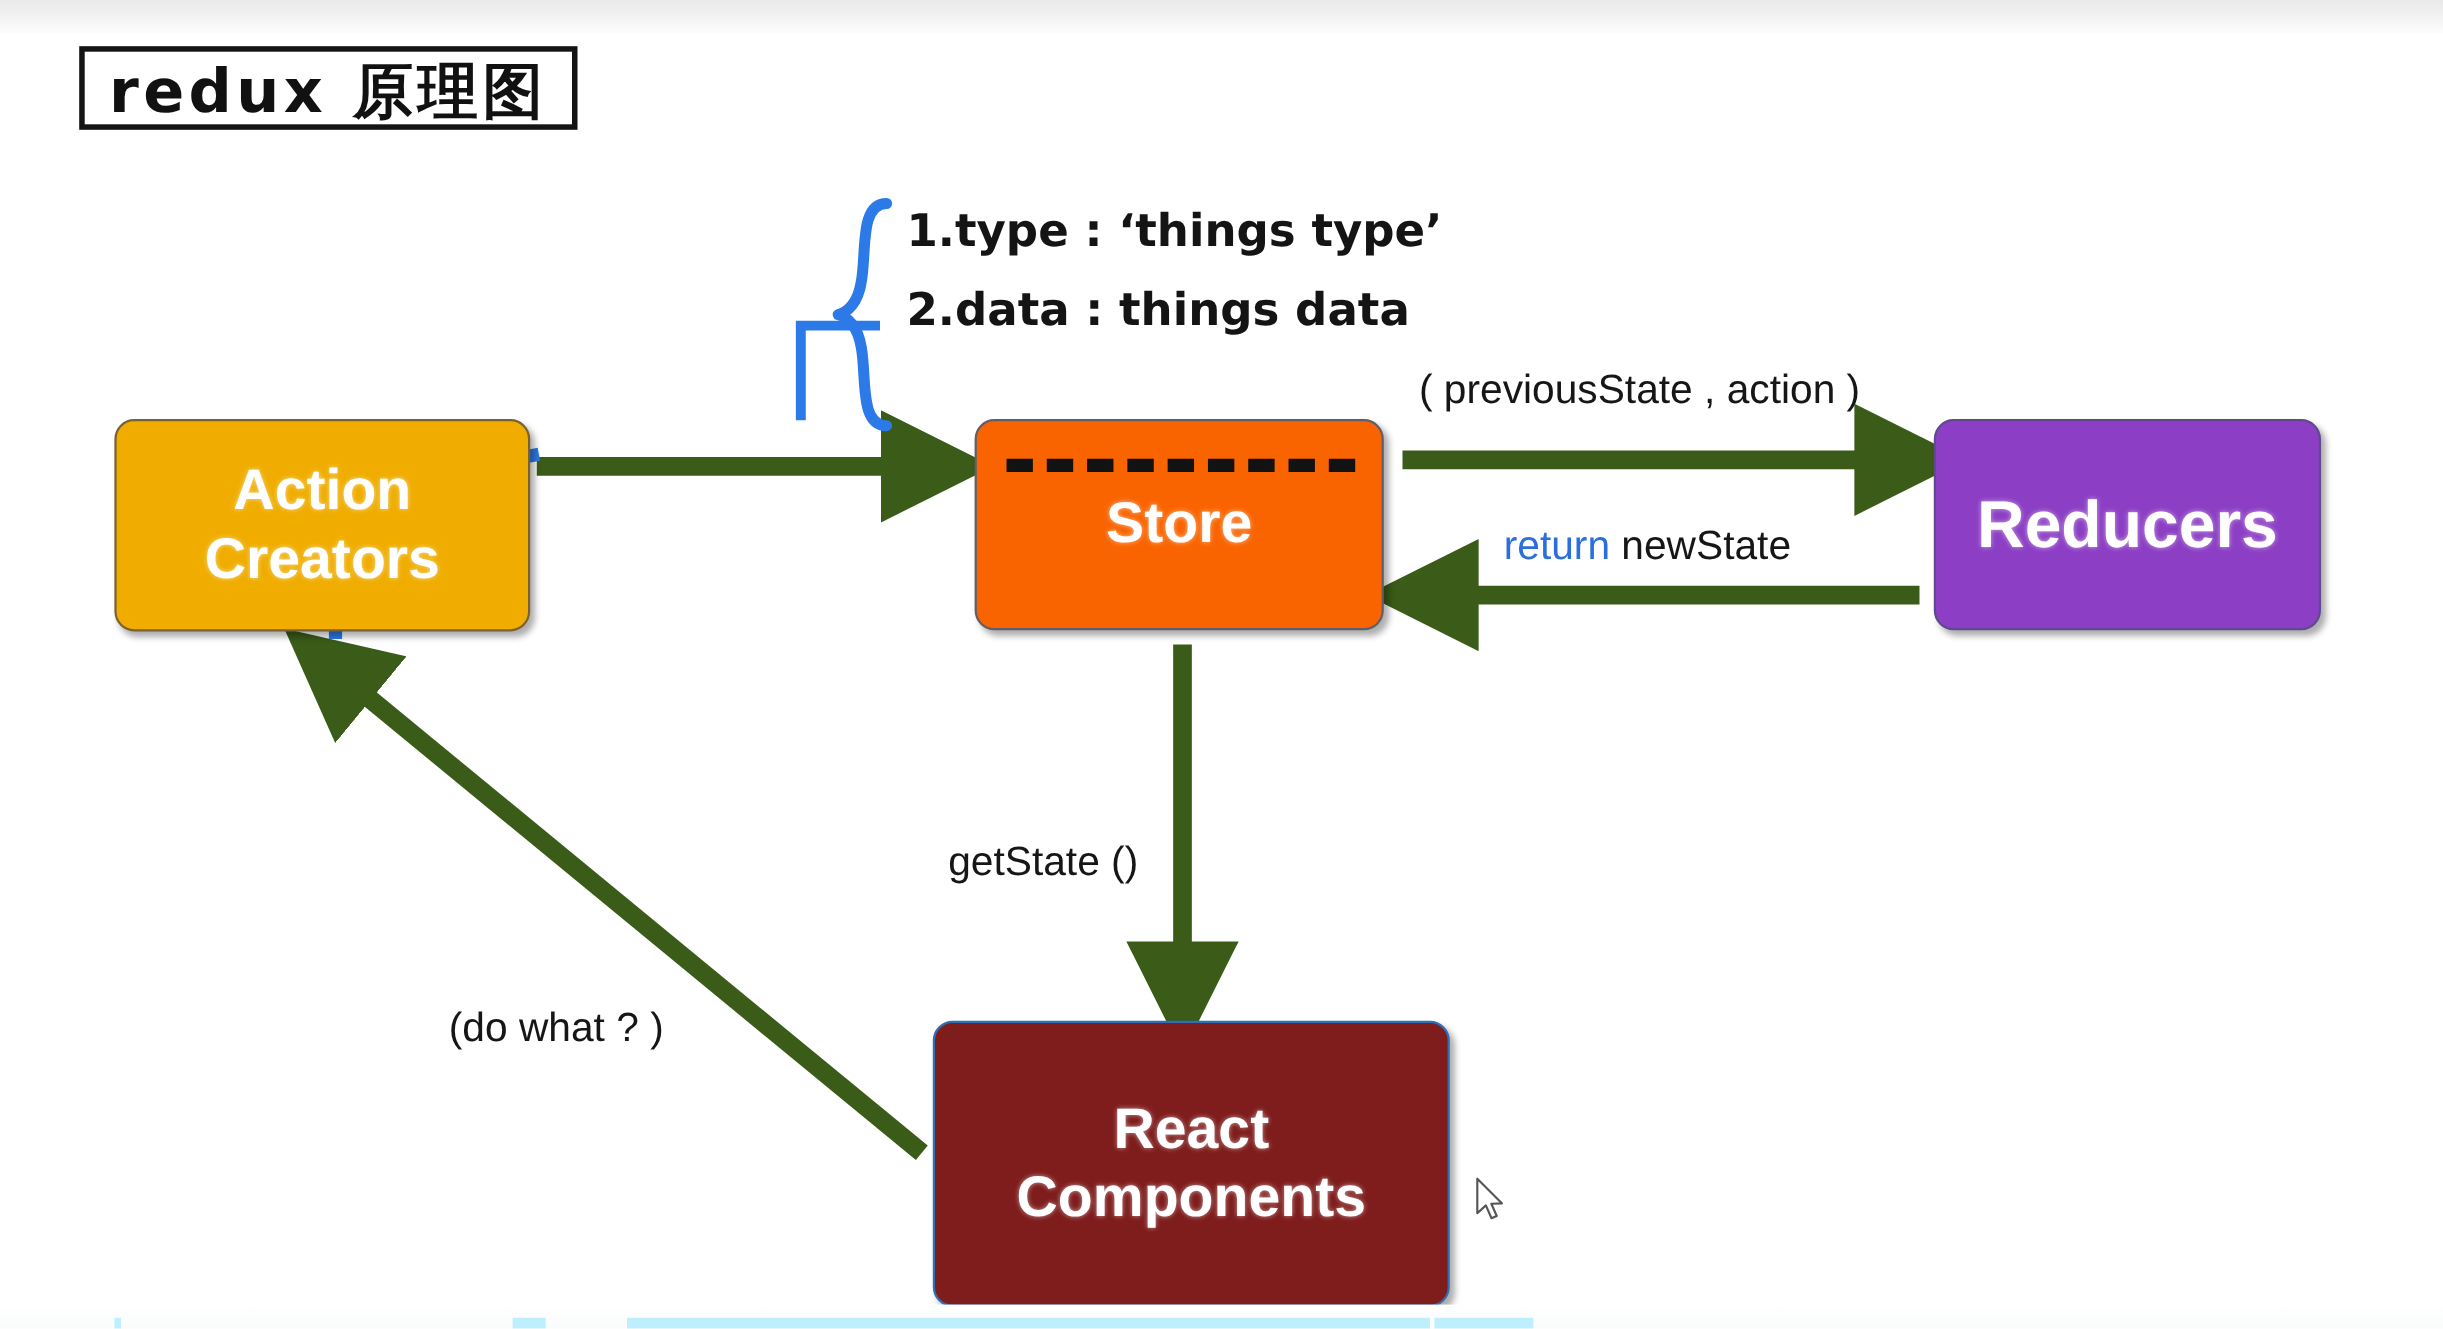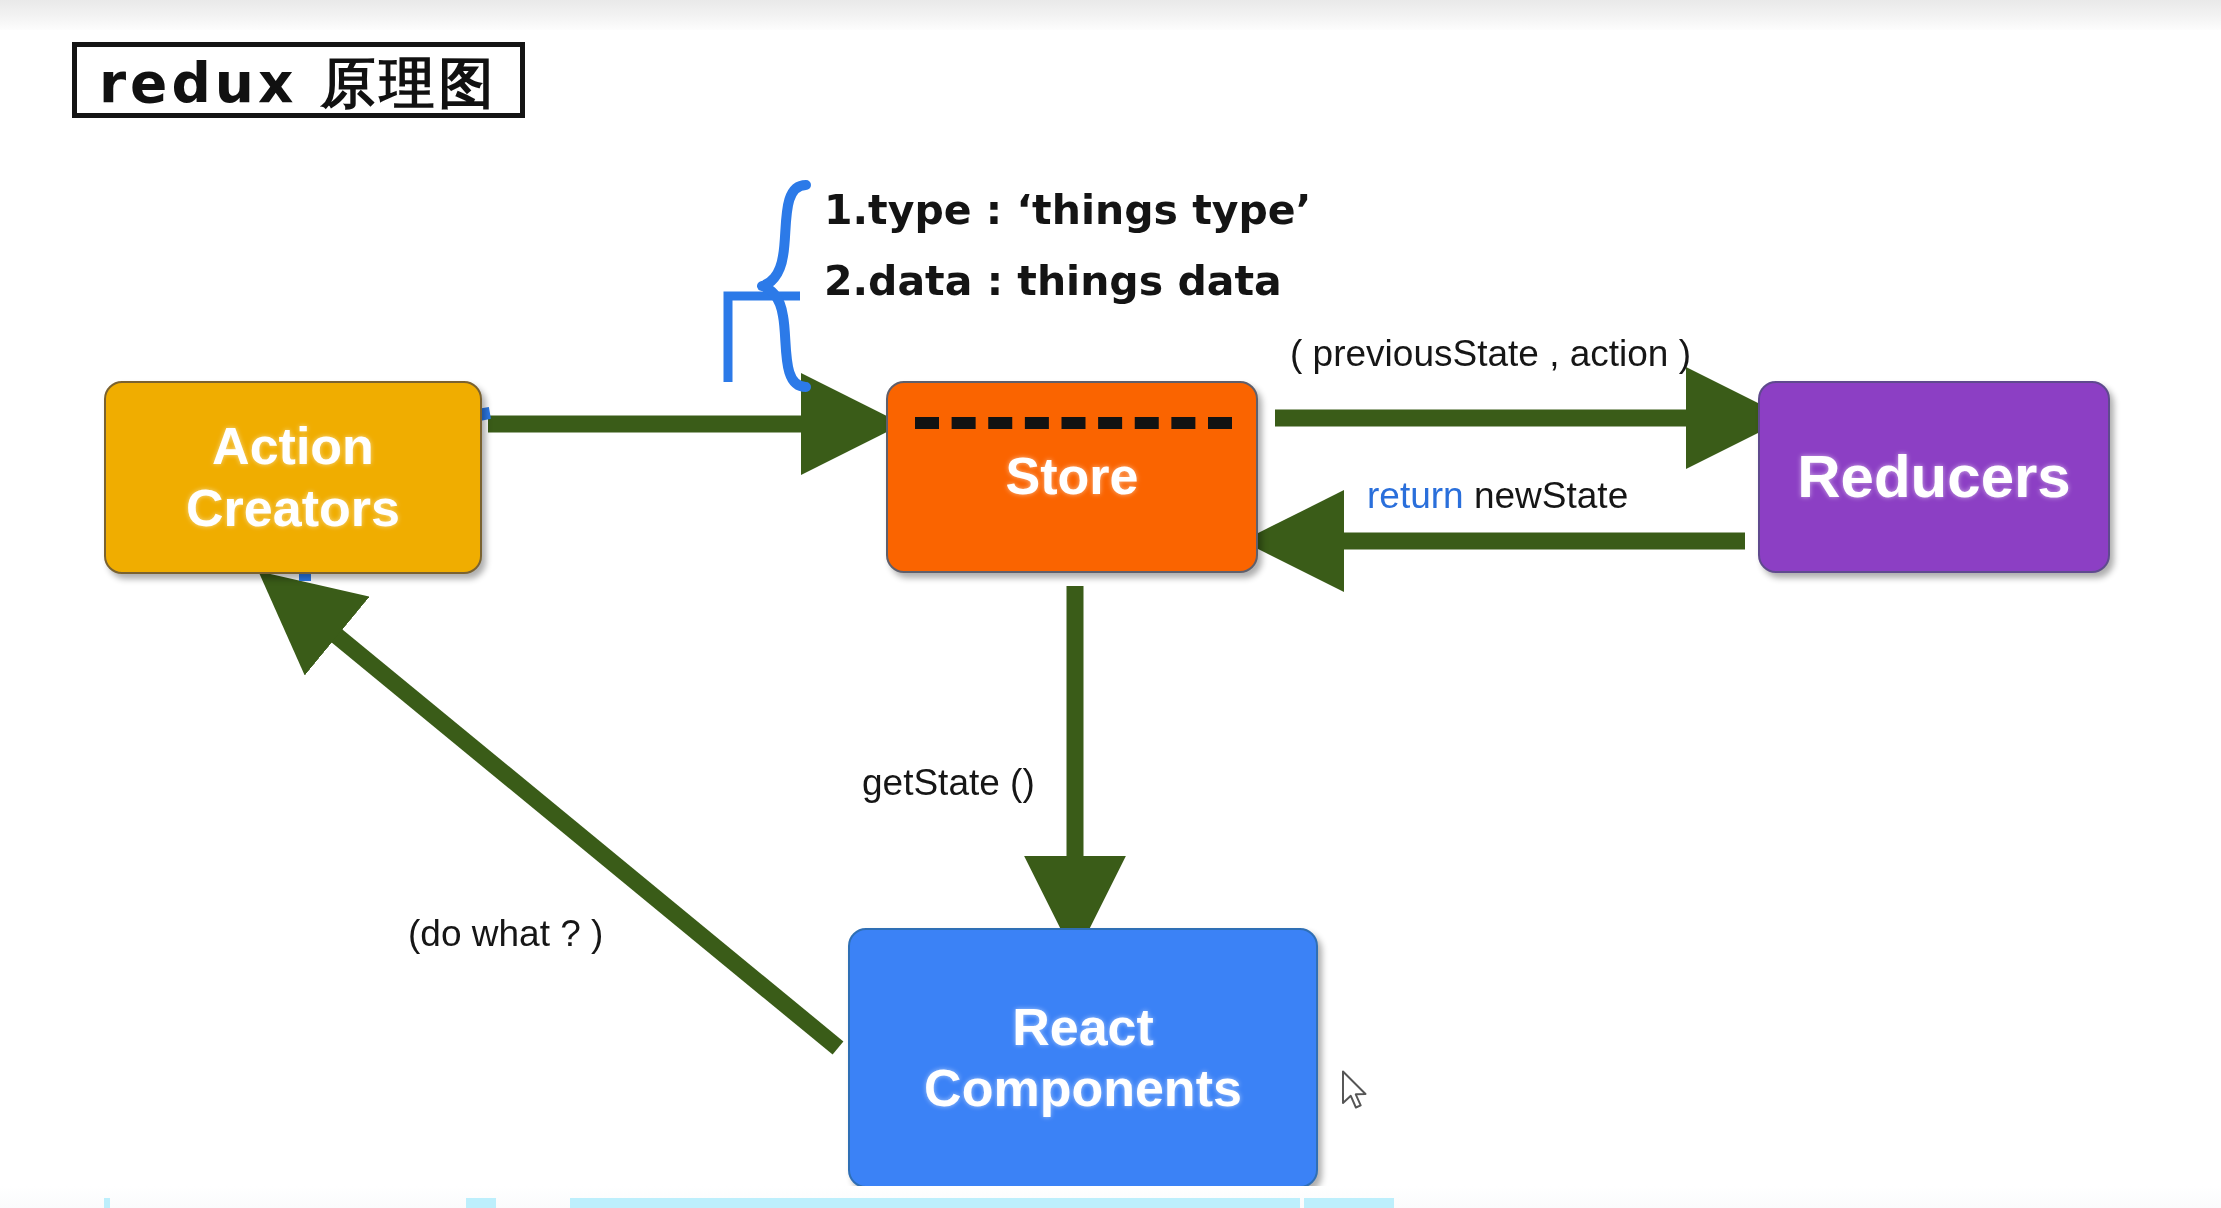--- a/index.html
+++ b/index.html
@@ -86,21 +86,21 @@
   #node-reducers {
     left: 1758px; top: 381px;
     width: 352px; height: 192px;
     background: #8c3fc4;
     border: 2px solid #5f4a8e;
     font-size: 60px;
   }
   #node-react-components {
     left: 848px; top: 928px;
     width: 470px; height: 260px;
-    background: #3b82f6;
+    background: #7f1d1d;
     border: 2px solid #2f6fb5;
     font-size: 52px;
   }
 
   
   .store-dash {
     position: absolute;
     left: 915px;
     top: 417px;
     width: 317px;

